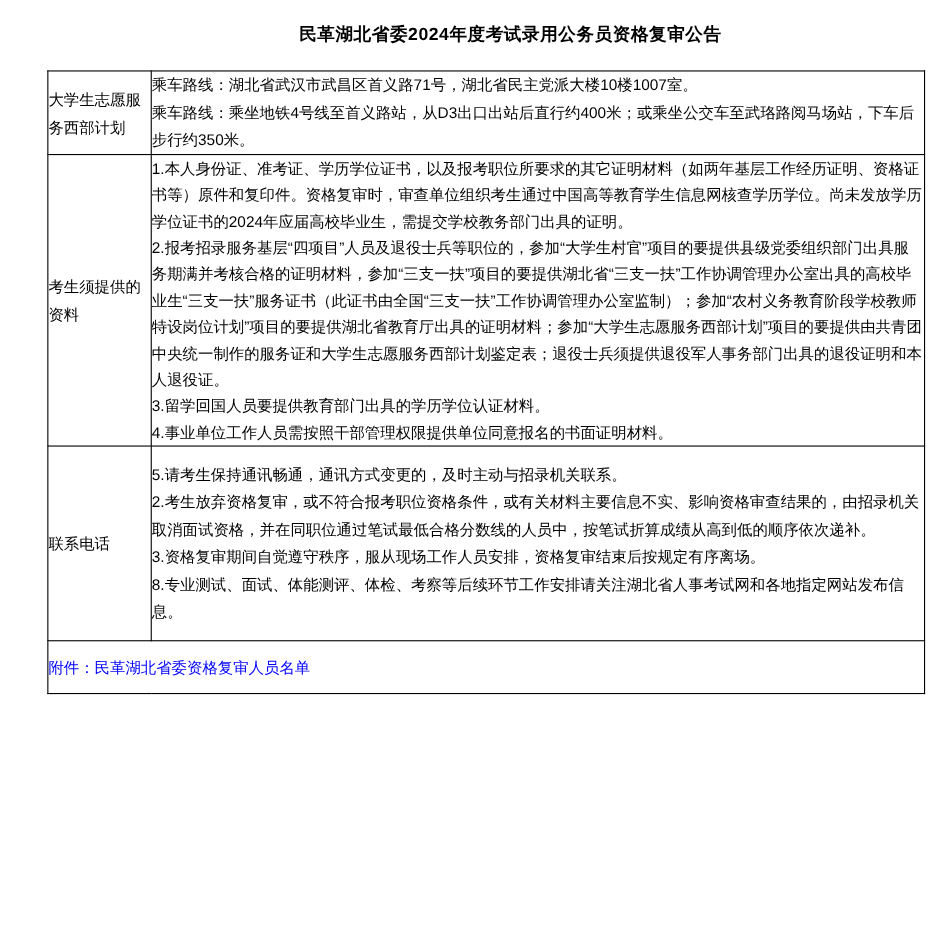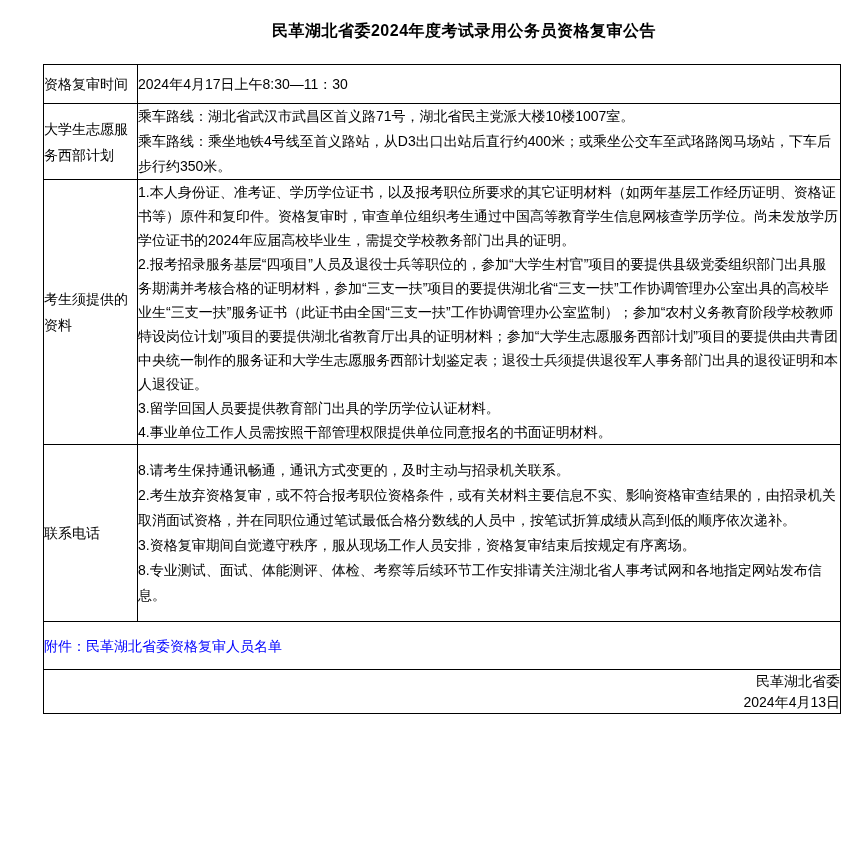--- a/index.html
+++ b/index.html
@@ -73,26 +73,20 @@
 
   <div class="doc-title">民革湖北省委2024年度考试录用公务员资格复审公告</div>
 
   <table class="announcement">
     <colgroup>
       <col style="width:94px">
       <col style="width:703px">
     </colgroup>
 
     <tbody>
-        <tr class="r1">
-      <td class="label-cell">资格复审时间</td>
-      <td class="content-cell">
-        <div class="para">2024年4月17日上午8:30—11：30</div>
-      </td>
-    </tr>
 
     <tr class="r2">
       <td class="label-cell">大学生志愿服务西部计划</td>
       <td class="content-cell">
         <div class="para">乘车路线：湖北省武汉市武昌区首义路71号，湖北省民主党派大楼10楼1007室。</div>
         <div class="para">乘车路线：乘坐地铁4号线至首义路站，从D3出口出站后直行约400米；或乘坐公交车至武珞路阅马场站，下车后步行约350米。</div>
       </td>
     </tr>
 
 
@@ -102,36 +96,30 @@
         <div class="para">1.本人身份证、准考证、学历学位证书，以及报考职位所要求的其它证明材料（如两年基层工作经历证明、资格证书等）原件和复印件。资格复审时，审查单位组织考生通过中国高等教育学生信息网核查学历学位。尚未发放学历学位证书的2024年应届高校毕业生，需提交学校教务部门出具的证明。</div>
         <div class="para">2.报考招录服务基层“四项目”人员及退役士兵等职位的，参加“大学生村官”项目的要提供县级党委组织部门出具服务期满并考核合格的证明材料，参加“三支一扶”项目的要提供湖北省“三支一扶”工作协调管理办公室出具的高校毕业生“三支一扶”服务证书（此证书由全国“三支一扶”工作协调管理办公室监制）；参加“农村义务教育阶段学校教师特设岗位计划”项目的要提供湖北省教育厅出具的证明材料；参加“大学生志愿服务西部计划”项目的要提供由共青团中央统一制作的服务证和大学生志愿服务西部计划鉴定表；退役士兵须提供退役军人事务部门出具的退役证明和本人退役证。</div>
         <div class="para">3.留学回国人员要提供教育部门出具的学历学位认证材料。</div>
         <div class="para">4.事业单位工作人员需按照干部管理权限提供单位同意报名的书面证明材料。</div>
       </td>
     </tr>
 
     <tr class="r5">
       <td class="label-cell">联系电话</td>
       <td class="content-cell">
-        <div class="para">8.请考生保持通讯畅通，通讯方式变更的，及时主动与招录机关联系。</div>
+        <div class="para">5.请考生保持通讯畅通，通讯方式变更的，及时主动与招录机关联系。</div>
         <div class="para">2.考生放弃资格复审，或不符合报考职位资格条件，或有关材料主要信息不实、影响资格审查结果的，由招录机关取消面试资格，并在同职位通过笔试最低合格分数线的人员中，按笔试折算成绩从高到低的顺序依次递补。</div>
         <div class="para">3.资格复审期间自觉遵守秩序，服从现场工作人员安排，资格复审结束后按规定有序离场。</div>
         <div class="para">8.专业测试、面试、体能测评、体检、考察等后续环节工作安排请关注湖北省人事考试网和各地指定网站发布信息。</div>
       </td>
     </tr>
 
 
     <tr class="r7">
       <td class="attachment-cell" colspan="2">
         <span>附件：</span><a class="attachment-link">民革湖北省委资格复审人员名单</a>
       </td>
     </tr>
 
-    <tr class="r8">
-      <td class="signature-cell" colspan="2">
-        <div>民革湖北省委</div>
-        <div>2024年4月13日</div>
-      </td>
-    </tr>
 
   </tbody>
     </table>
 </div>
 
 </body></html>

